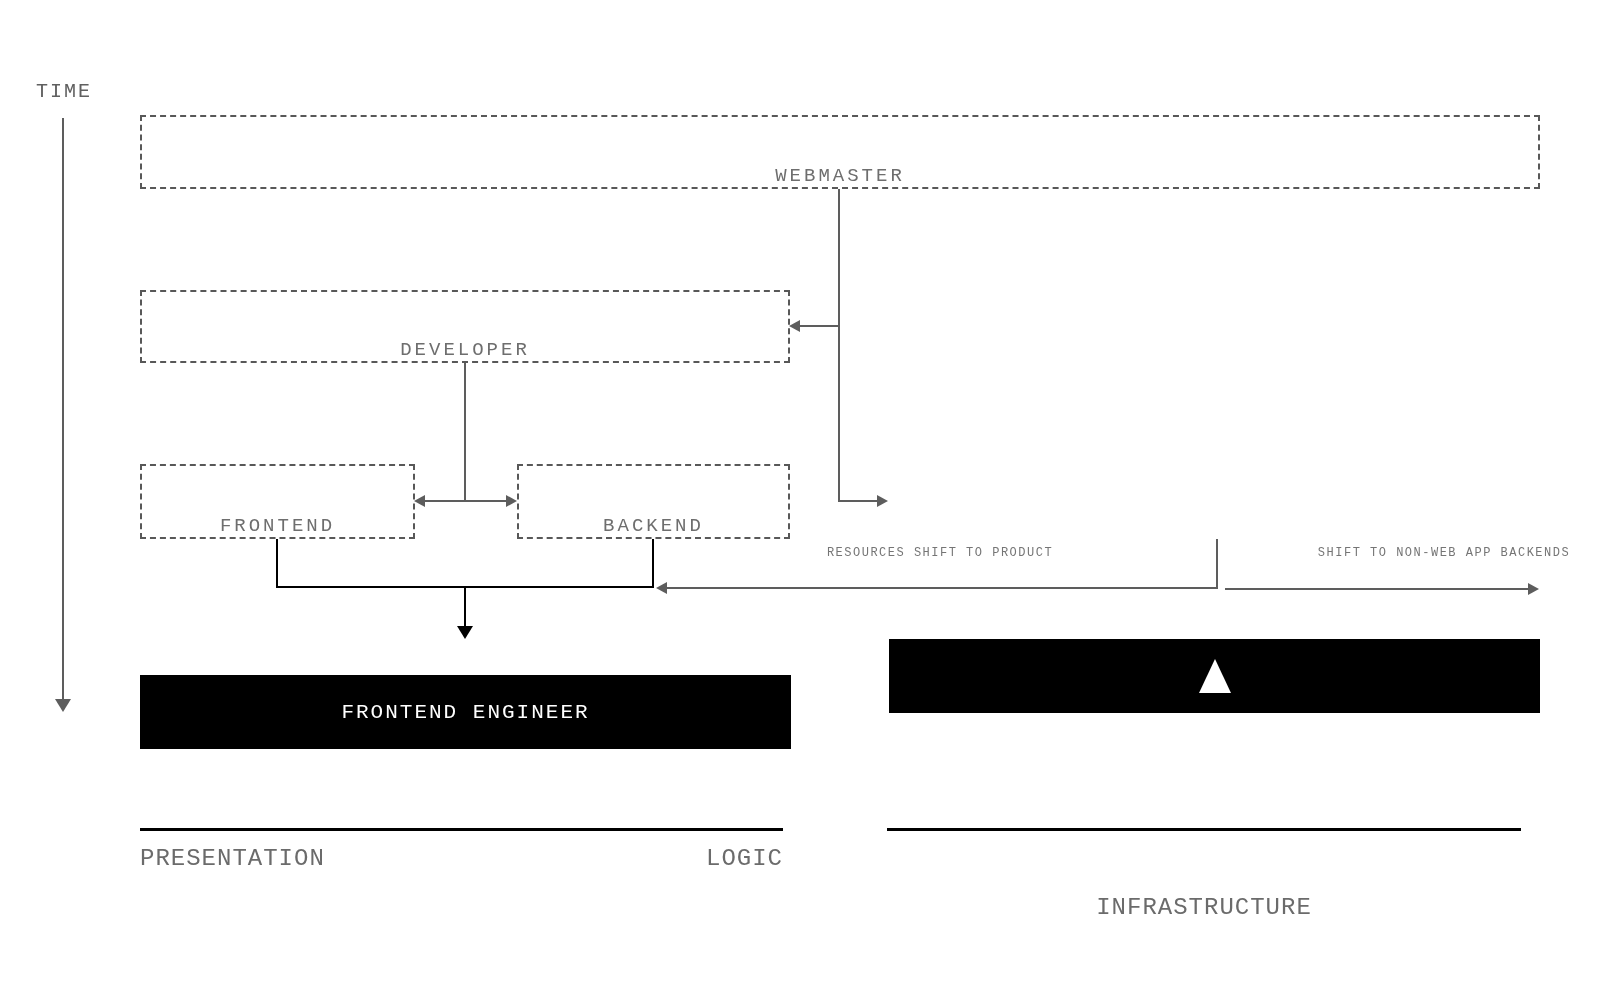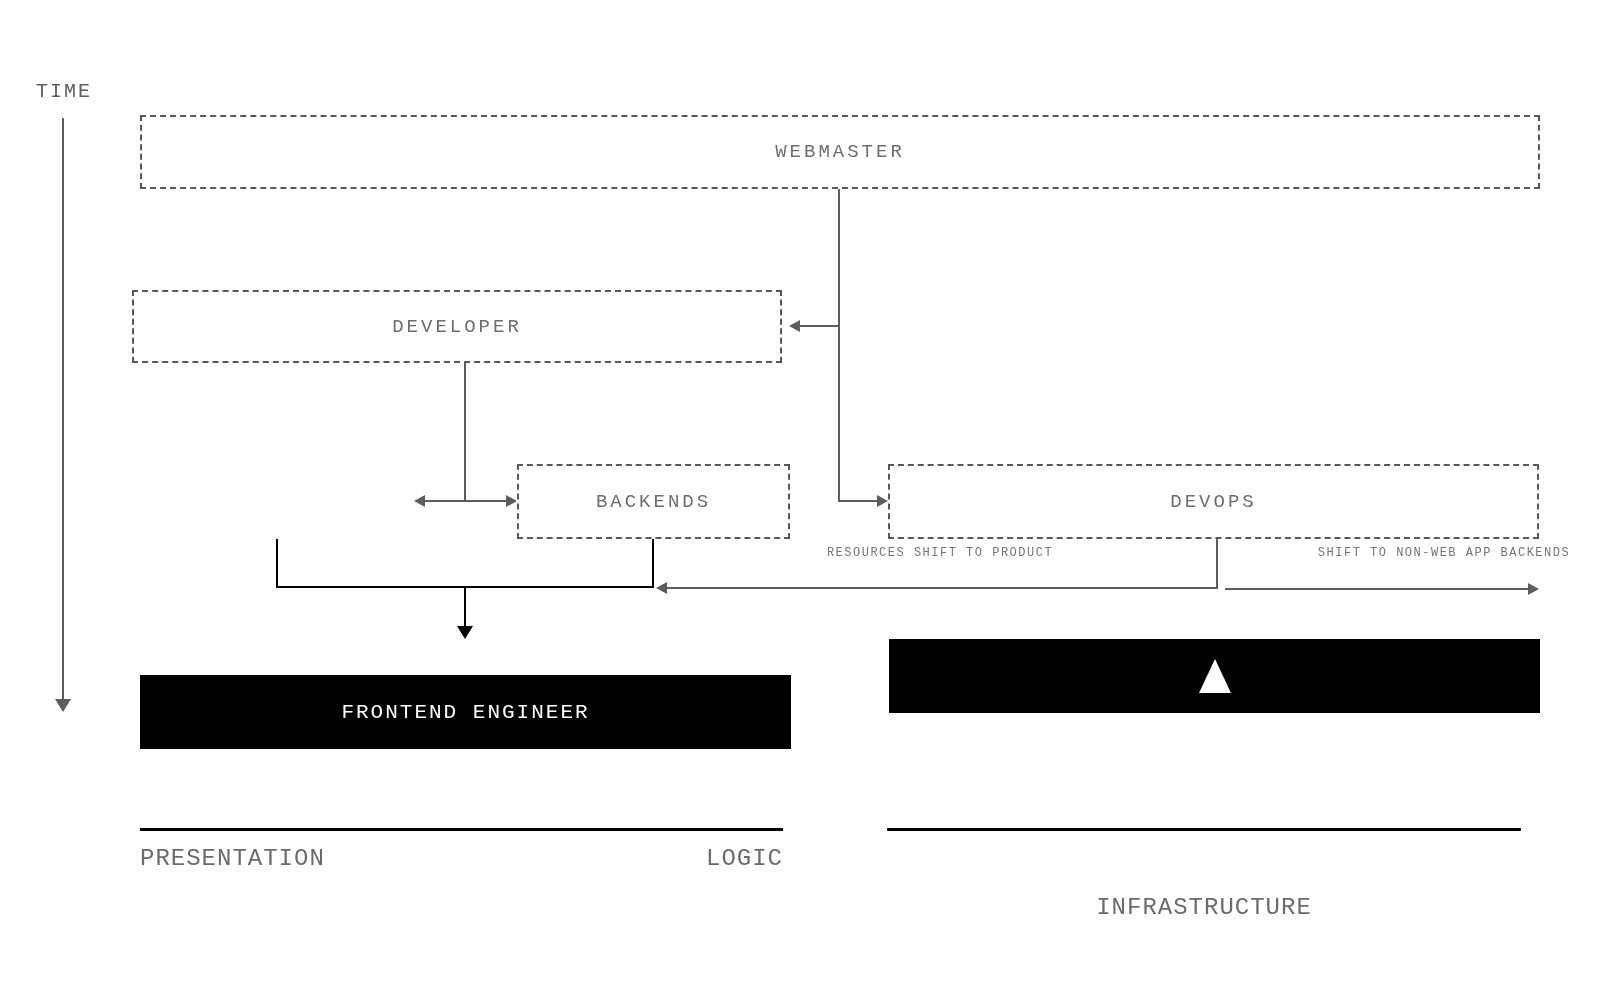--- a/index.html
+++ b/index.html
@@ -10,21 +10,21 @@
     background: #ffffff;
     font-family: Liberation Mono, monospace;
     overflow: hidden;
   }
 
   
   .role-box {
     position: absolute;
     border: 2px dashed #585858;
     display: flex;
-    align-items: center;
+    align-items: flex-end;
     justify-content: center;
     color: #6e6e6e;
     font-size: 19px;
     letter-spacing: 3px;
     box-sizing: border-box;
   }
 
   
   .solid-box {
     position: absolute;
@@ -94,31 +94,31 @@
   </div>
 
   <div class="line-gray" style="left:838px; top:189px; width:2px; height:313px;"></div>
 
   <div class="line-gray" style="left:799px; top:325px; width:40px; height:2px;"></div>
   <div class="ah ah-left-gray" style="left:789px; top:320px;"></div>
 
   <div class="line-gray" style="left:838px; top:500px; width:40px; height:2px;"></div>
   <div class="ah ah-right-gray" style="left:877px; top:495px;"></div>
 
-  <div class="role-box" style="left:132px; top:290px; width:650px; height:73px;">
+  <div class="role-box" style="left:140px; top:290px; width:650px; height:73px;">
     <span>DEVELOPER</span>
   </div>
 
   <div class="line-gray" style="left:464px; top:363px; width:2px; height:139px;"></div>
 
+  <div class="role-box" style="left:140px; top:464px; width:275px; height:75px;">
+    <span>FRONTEND</span>
+  </div>
   <div class="role-box" style="left:517px; top:464px; width:273px; height:75px;">
-    <span>BACKENDS</span>
-  </div>
-  <div class="role-box" style="left:888px; top:464px; width:651px; height:75px;">
-    <span>DEVOPS</span>
+    <span>BACKEND</span>
   </div>
 
   <div class="line-gray" style="left:424px; top:500px; width:84px; height:2px;"></div>
   <div class="ah ah-left-gray" style="left:414px; top:495px;"></div>
   <div class="ah ah-right-gray" style="left:506px; top:495px;"></div>
 
   <div class="line-black" style="left:276px; top:539px; width:2px; height:49px;"></div>
   <div class="line-black" style="left:652px; top:539px; width:2px; height:49px;"></div>
   <div class="line-black" style="left:276px; top:586px; width:378px; height:2px;"></div>
   <div class="line-black" style="left:464px; top:586px; width:2px; height:42px;"></div>

